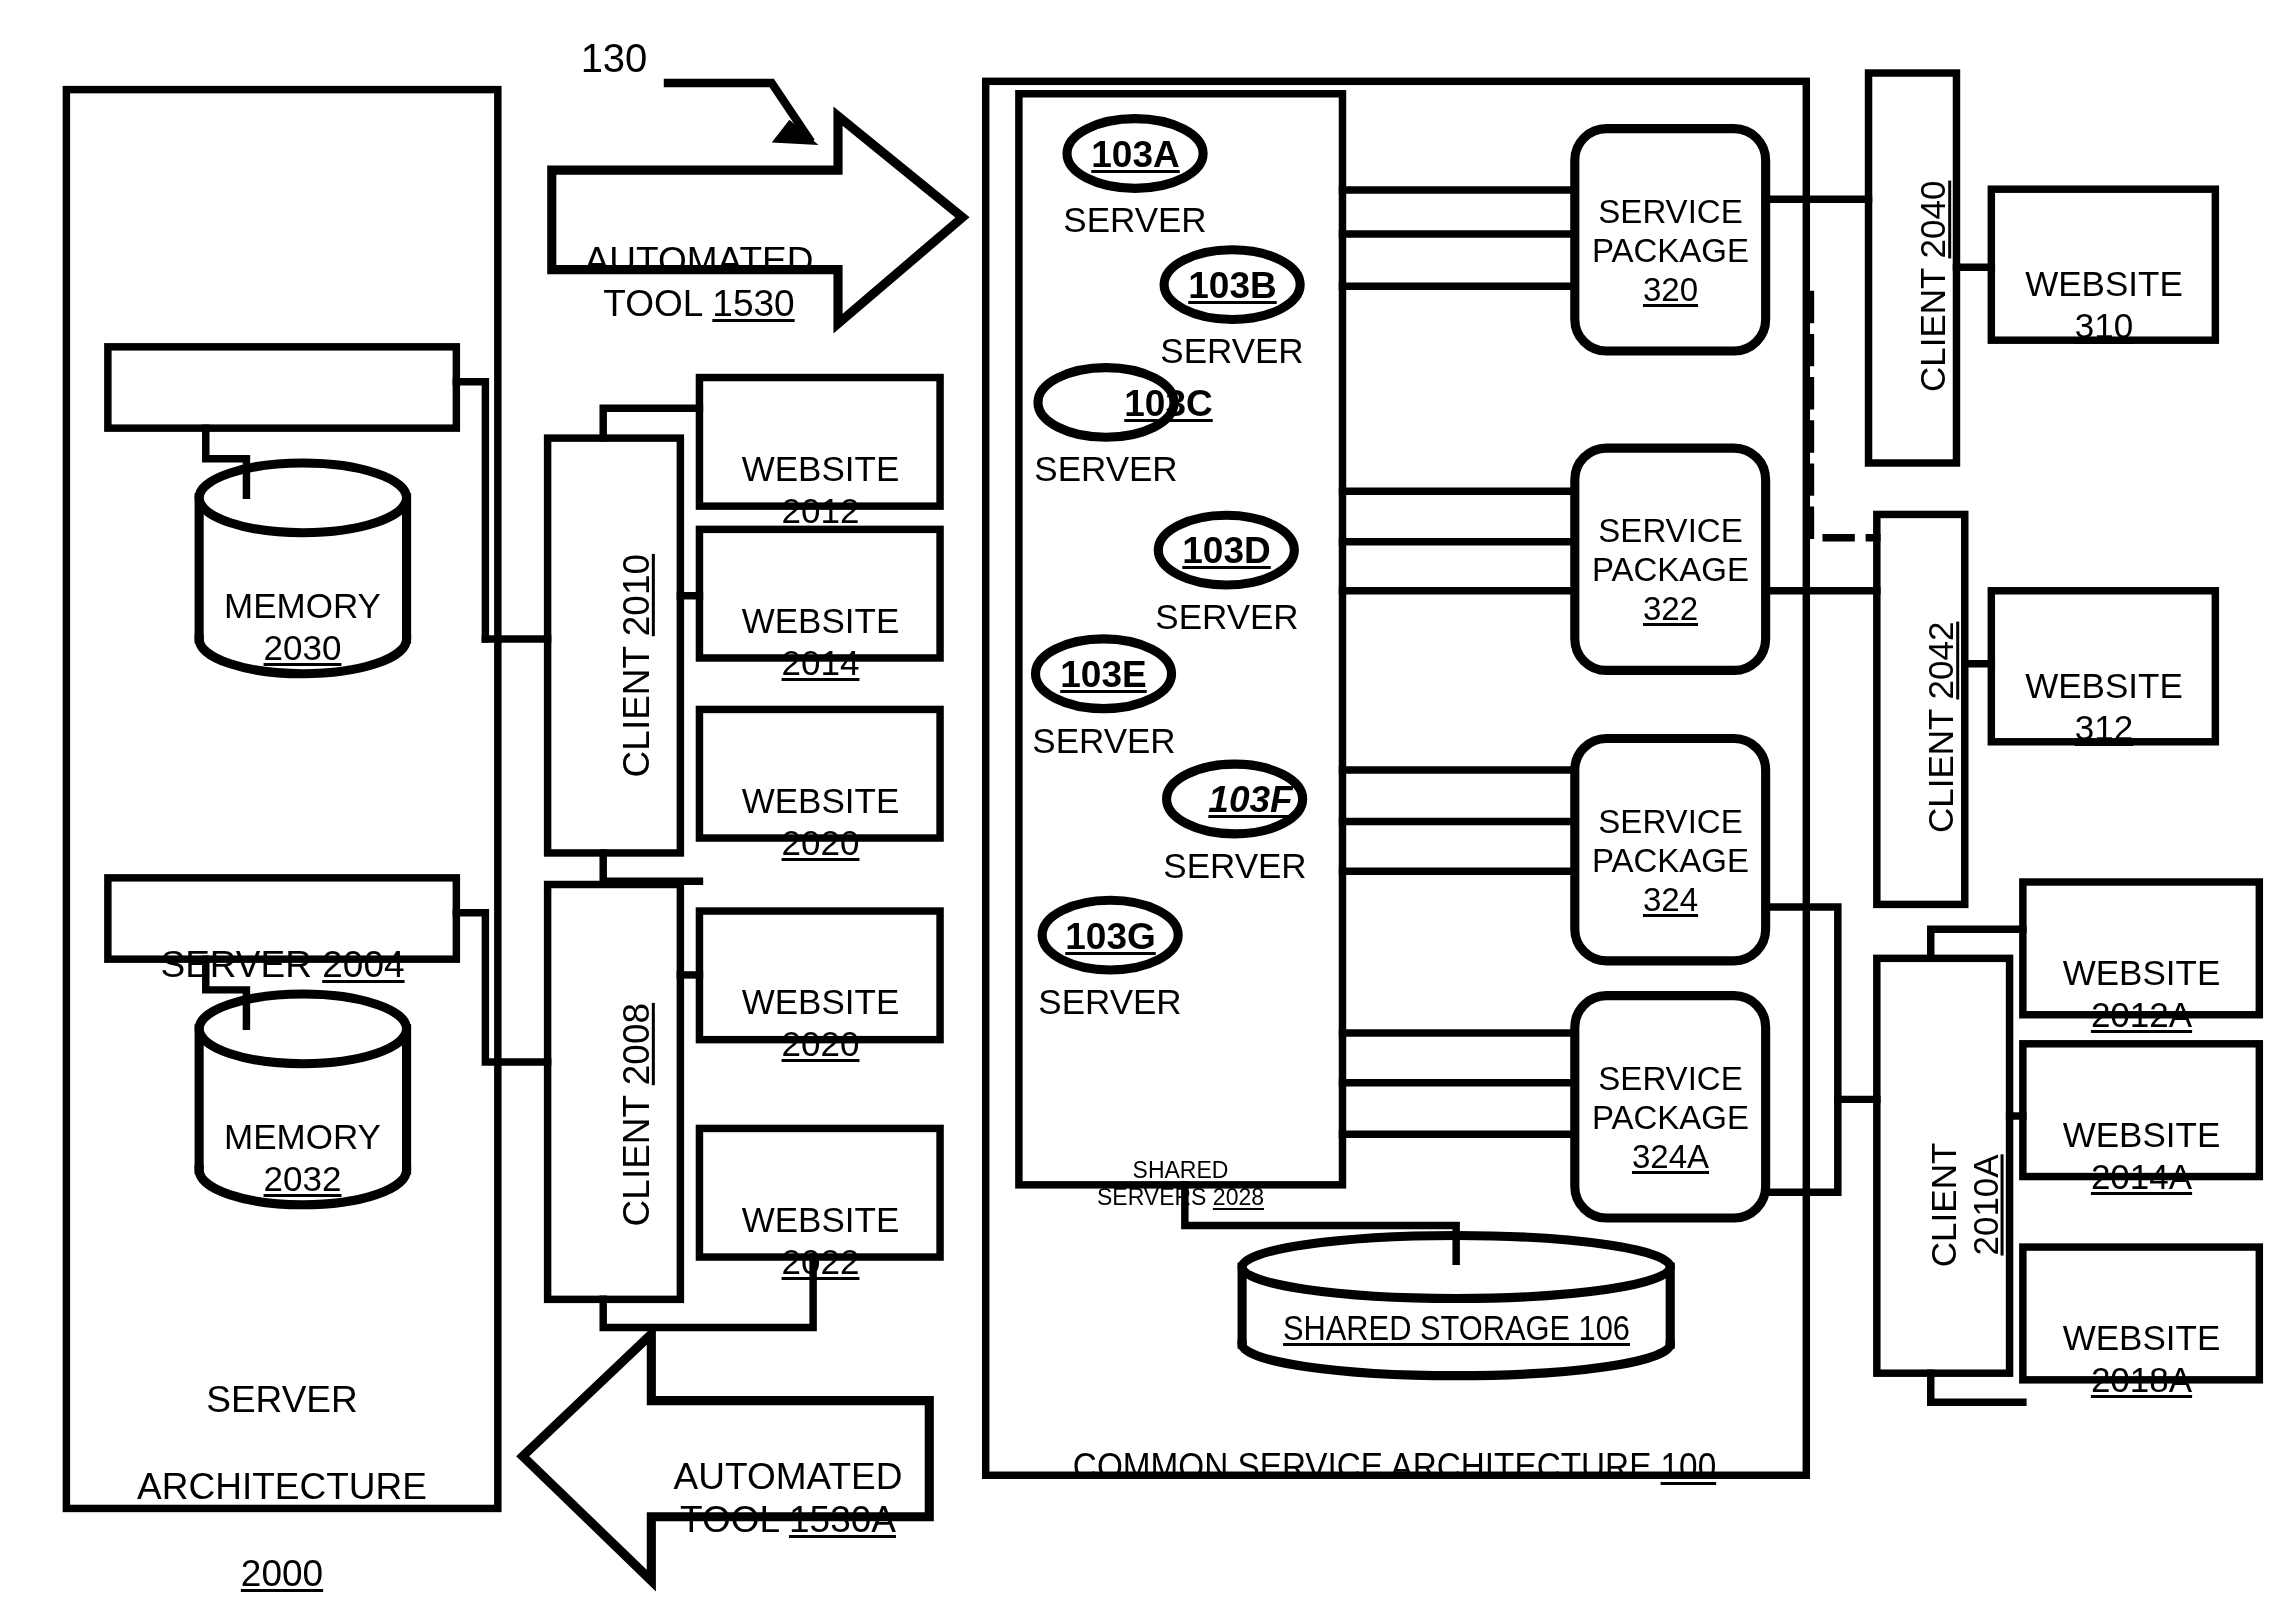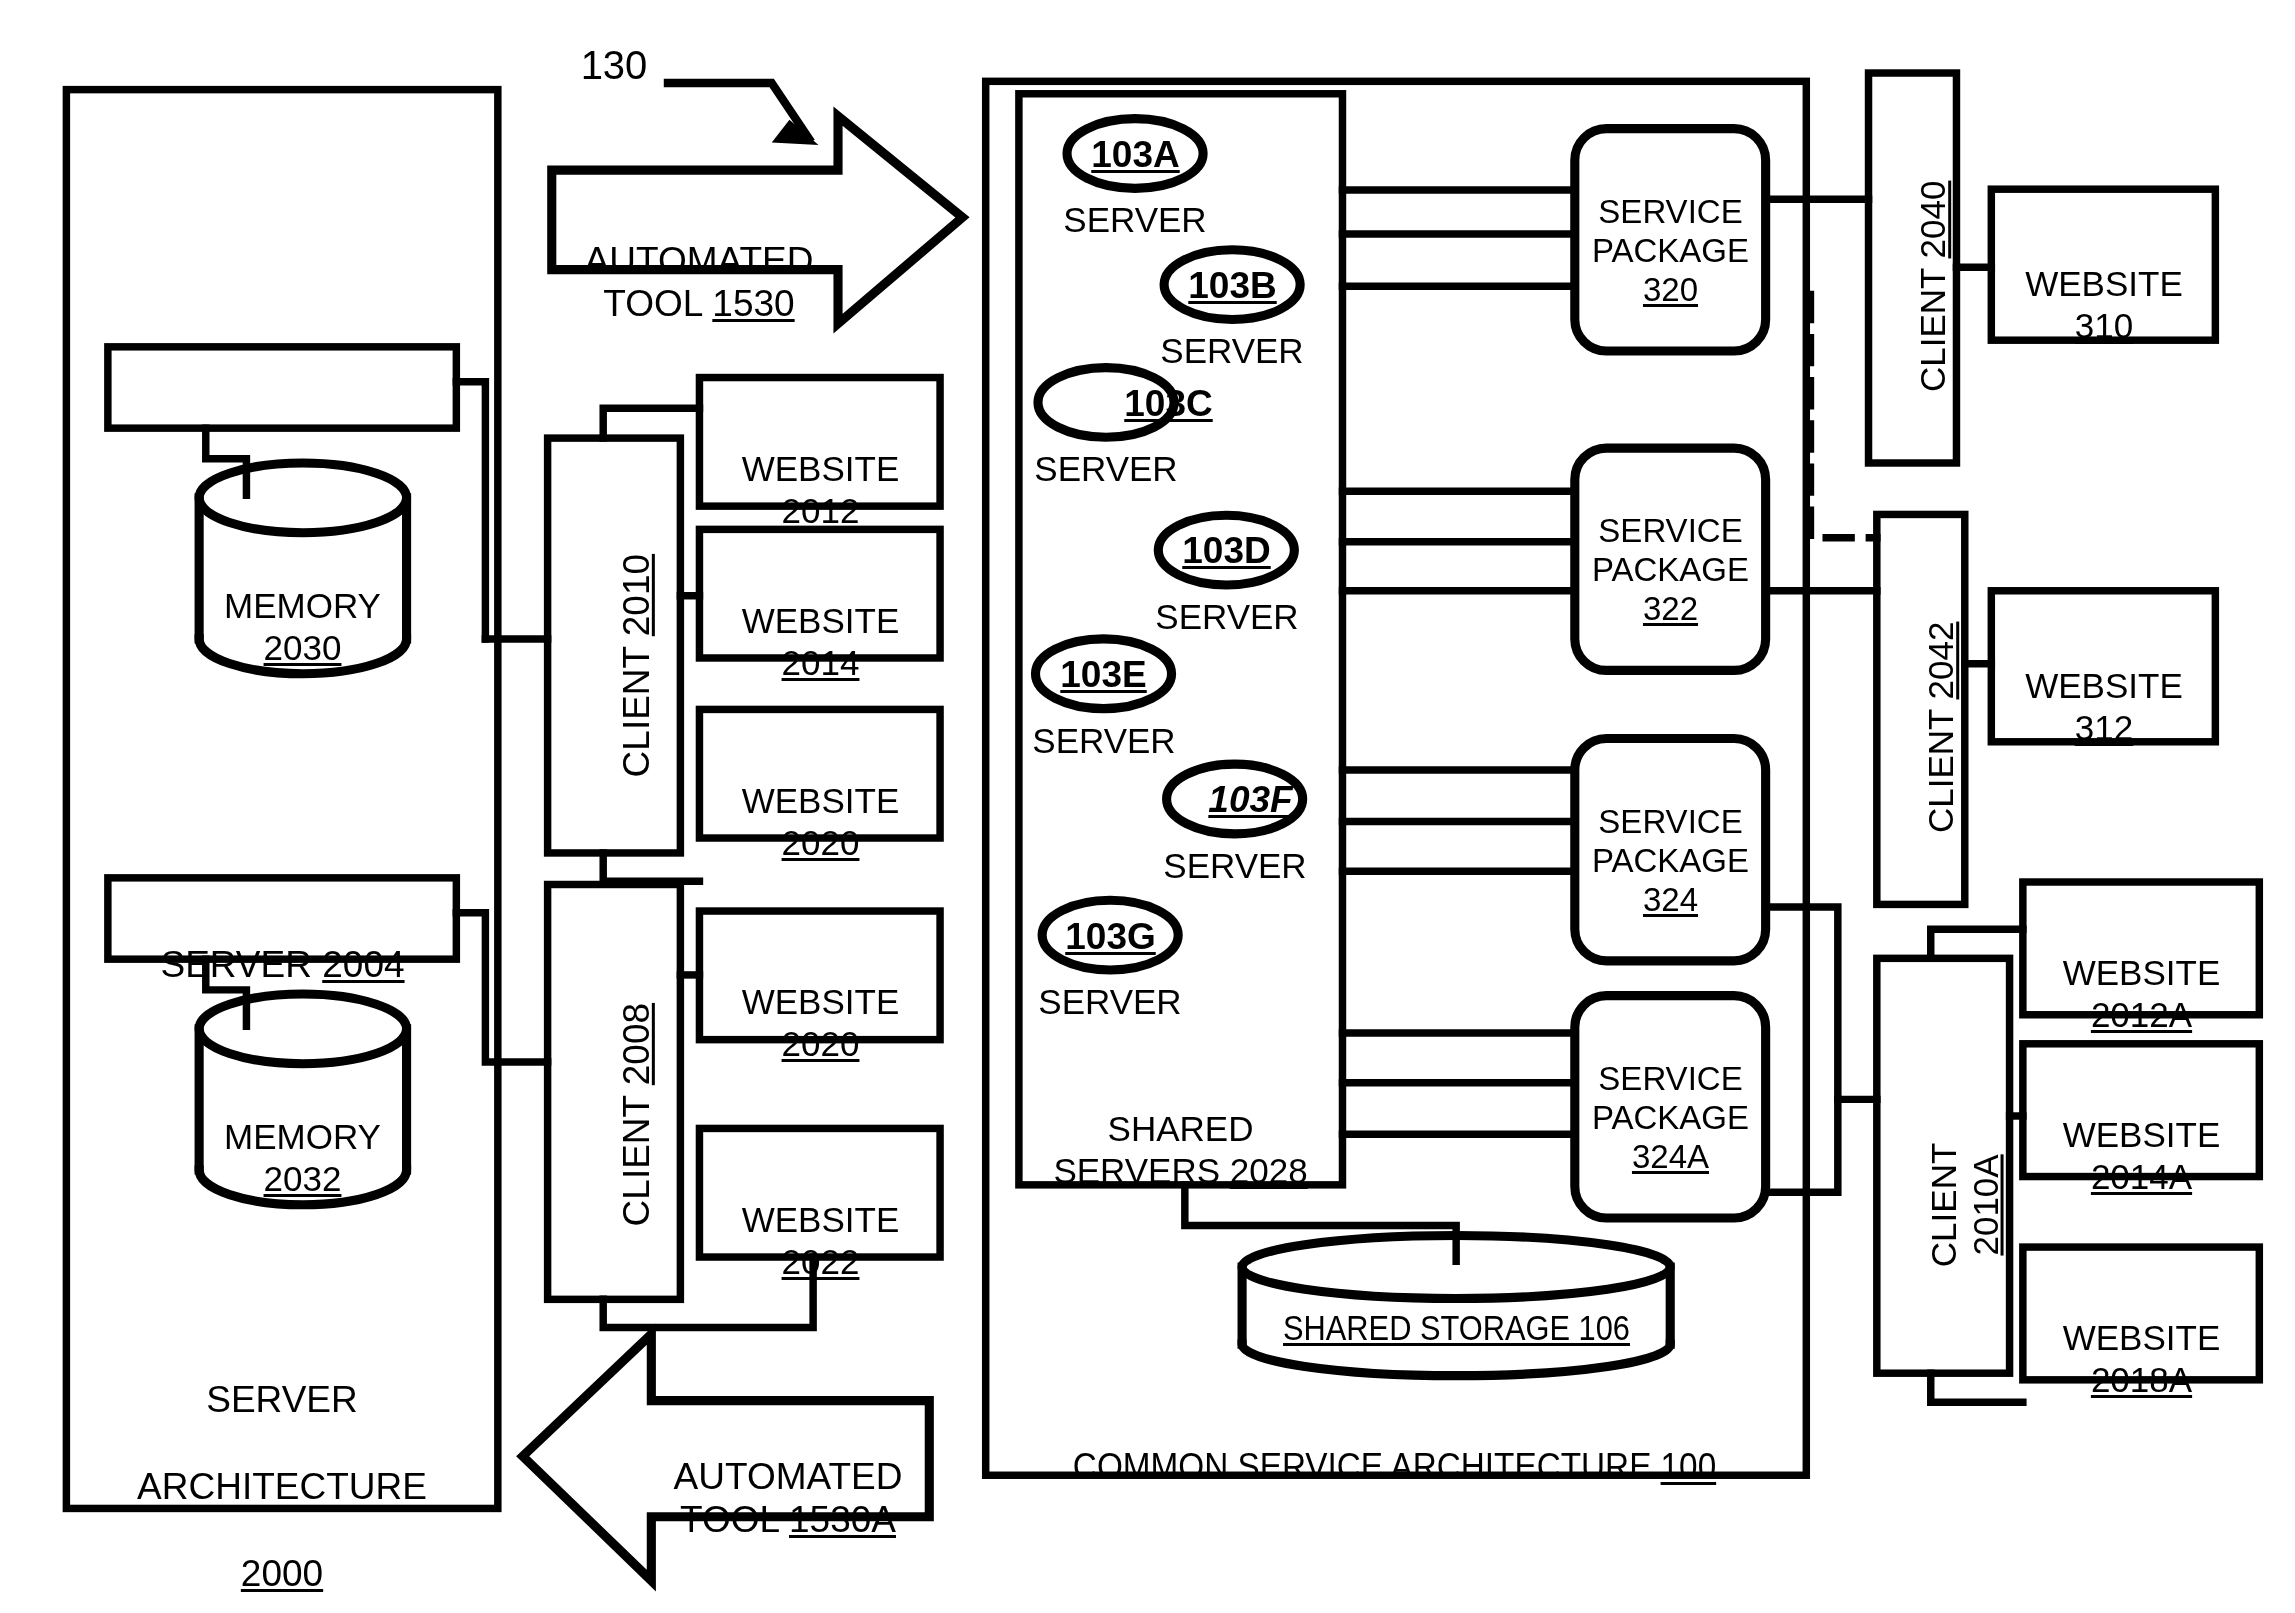--- a/index.html
+++ b/index.html
@@ -165,21 +165,21 @@
 
       <path d="M 2327 1655 L 2327 1690 L 2438 1690"></path>
 
       <rect x="2438" y="1063" width="285" height="160" stroke-width="9"></rect>
       <rect x="2438" y="1258" width="285" height="160" stroke-width="9"></rect>
       <rect x="2438" y="1503" width="285" height="160" stroke-width="9"></rect>
 
     </g>
   </svg>
 
-  <div class="lbl" style="left:564px; top:42px; width:100px; font-size:40px;">130</div>
+  <div class="lbl" style="left:564px; top:35px; width:100px; font-size:40px;">130</div>
 
   <div class="lbl" style="left:91px; top:1334px; width:382px; font-size:37px;">
     <span>SERVER</span><br>
     <span>ARCHITECTURE</span><br>
     <span class="u">2000</span>
   </div>
 
 
   <div class="lbl" style="left:108px; top:899px; width:349px; font-size:37px;">
     SERVER <span class="u">2004</span>
@@ -239,21 +239,21 @@
 
   <div class="lbl bold u" style="left:1037px; top:653px; width:133px; font-size:37px;">103E</div>
   <div class="lbl" style="left:1021px; top:720px; width:166px; font-size:35px;">SERVER</div>
 
   <div class="lbl bold u" style="left:1184px; top:778px; width:133px; font-size:37px;font-style:italic;">103F</div>
   <div class="lbl" style="left:1152px; top:845px; width:166px; font-size:35px;">SERVER</div>
 
   <div class="lbl bold u" style="left:1044px; top:915px; width:133px; font-size:37px;">103G</div>
   <div class="lbl" style="left:1027px; top:981px; width:166px; font-size:35px;">SERVER</div>
 
-  <div class="lbl" style="left:1027px; top:1067px; width:307px; font-size:35px;">
+  <div class="lbl" style="left:1027px; top:1130px; width:307px; font-size:23px;">
     SHARED<br>SERVERS <span class="u">2028</span>
   </div>
 
   <div class="lbl" style="left:1575px; top:154px; width:191px; font-size:33px;">
     SERVICE<br>PACKAGE<br><span class="u">320</span>
   </div>
   <div class="lbl" style="left:1575px; top:473px; width:191px; font-size:33px;">
     SERVICE<br>PACKAGE<br><span class="u">322</span>
   </div>
   <div class="lbl" style="left:1575px; top:764px; width:191px; font-size:33px;">

